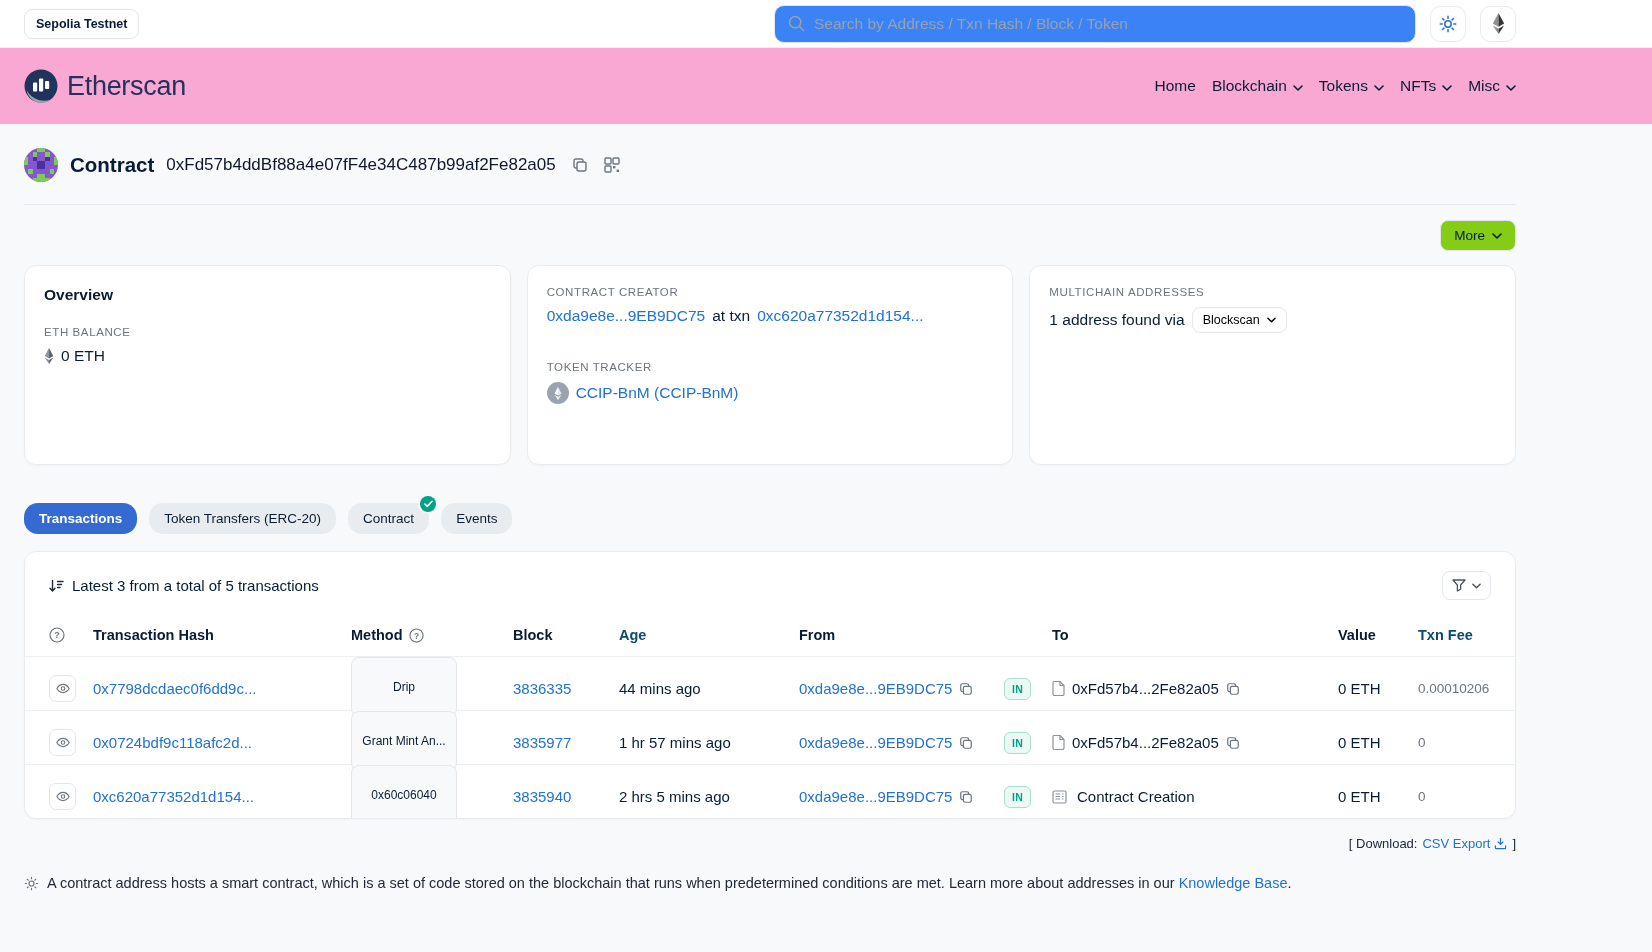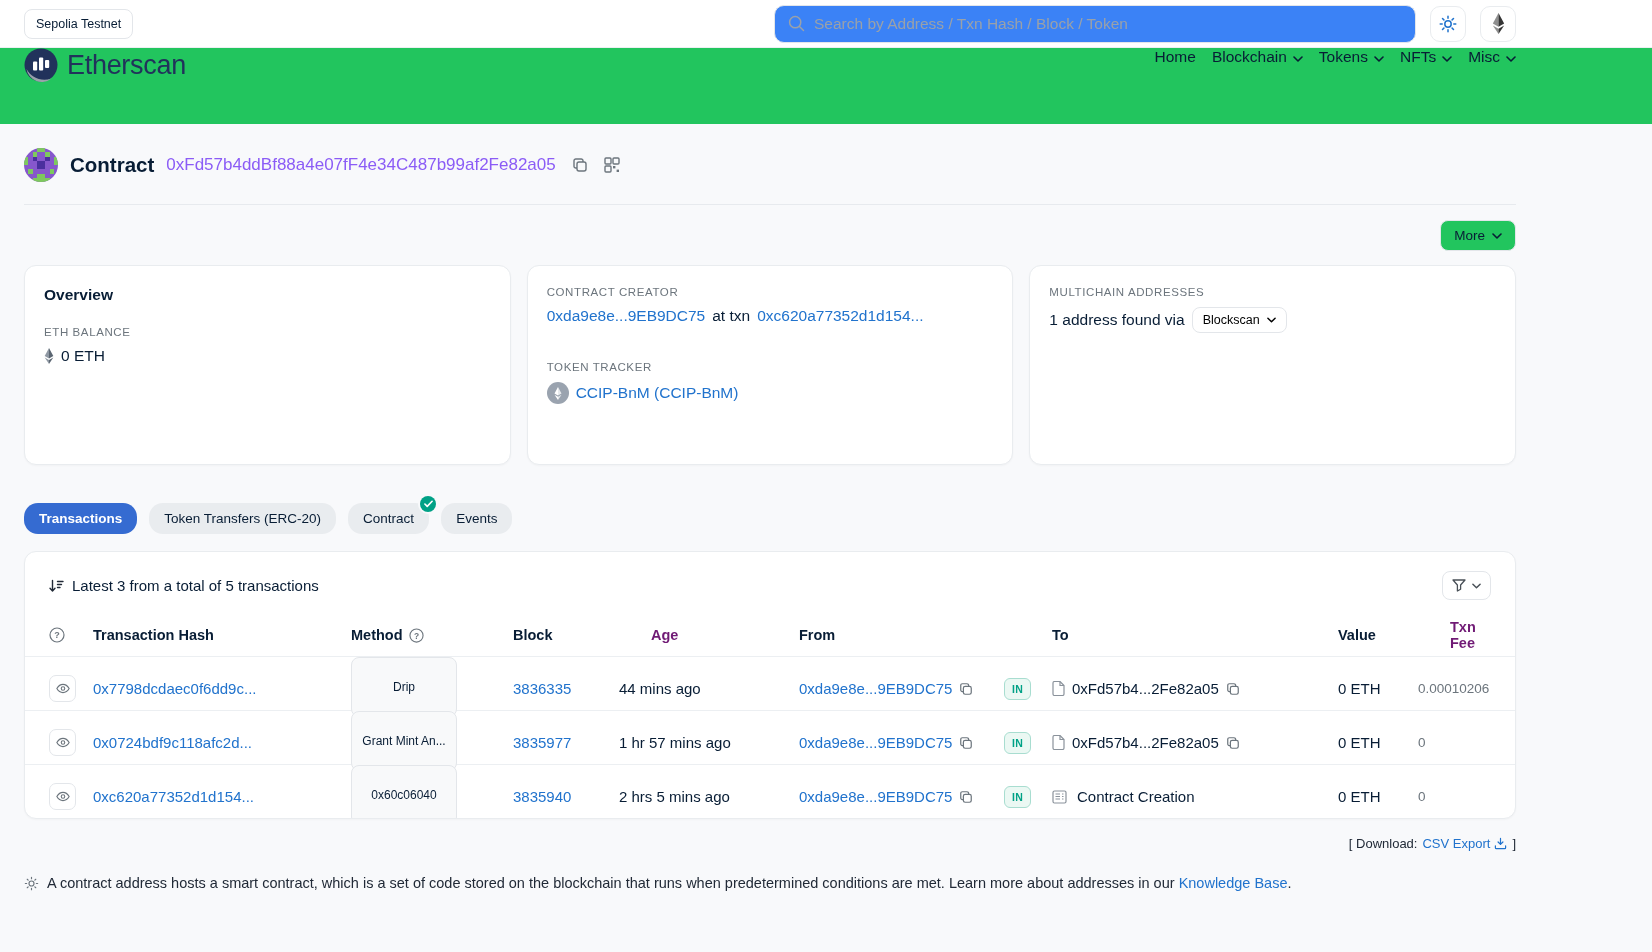--- a/index.html
+++ b/index.html
@@ -5,52 +5,52 @@
   * { box-sizing: border-box; margin: 0; padding: 0; }
   html,body { width:1652px; height:952px; overflow:hidden; }
   body {
     font-family: "Liberation Sans", sans-serif;
     color:#081d35; background:#ffffff; font-size:15px;
   }
   .rail { padding-left:24px; padding-right:136px; }
 
   
   .topbar { height:48px; display:flex; align-items:center; gap:14px; background:#fff; border-bottom:1px solid #eceff2; }
-  .network-badge { border:1px solid #e3e6ea; border-radius:8px; padding:7px 11px; font-size:12.5px; font-weight:400; background:#fff; cursor:pointer; }
+  .network-badge { border:1px solid #e3e6ea; border-radius:8px; padding:7px 11px; font-size:12.5px; font-weight:700; background:#fff; cursor:pointer; }
   .topbar-spacer { flex:1; }
   .searchbox { width:642px; height:38px; background:#3b82f6; border:1px solid #e3e6ea; border-radius:10px; display:flex; align-items:center; gap:9px; padding:0 13px; }
   .searchbox svg { flex:none; }
   .searchbox input { border:none; outline:none; background:transparent; width:100%; font-size:15.5px; font-family:inherit; color:#081d35; }
   .searchbox input::placeholder { color:#9aa1a9; }
   .iconbtn { width:36px; height:36px; border:1px solid #e9ecef; border-radius:10px; background:#fff; display:flex; align-items:center; justify-content:center; cursor:pointer; }
 
   
-  .mainheader { height:76px; display:flex; align-items:flex-start; background:#22c55e; }
+  .mainheader { height:76px; display:flex; align-items:center; background:#f9a8d4; }
   .brand { display:flex; align-items:center; gap:9px; cursor:pointer; }
   .brand .logocircle { width:34px; height:34px; }
   .brand .brandname { font-size:27px; font-weight:500; color:#21325b; letter-spacing:-0.3px; }
   .nav { margin-left:auto; display:flex; align-items:center; gap:16px; }
   .nav-item { display:flex; align-items:center; gap:6px; font-size:15.5px; font-weight:500; color:#081d35; cursor:pointer; }
   .chev { color:#081d35; }
 
   
   .content { background:#f8f9fb; min-height:828px; padding-top:24px; padding-bottom:40px; }
 
   .title-row { display:flex; align-items:center; gap:12px; }
   .avatar { width:34px; height:34px; border-radius:50%; overflow:hidden; flex:none; }
   .avatar svg { display:block; width:100%; height:100%; }
   .page-type { font-size:20.5px; font-weight:700; }
-  .page-address { font-size:17px; font-weight:400; color:#8b5cf6; }
+  .page-address { font-size:17px; font-weight:400; color:#0f172a; }
   .ghost-icon { color:#6c757d; display:inline-flex; align-items:center; cursor:pointer; }
   .title-row .ghost-icon { margin-left:4px; }
 
   .title-divider { border:none; border-top:1px solid #e7eaee; margin-top:22px; }
 
   .more-row { display:flex; justify-content:flex-end; margin-top:15px; }
-  .btn-outline { display:inline-flex; align-items:center; gap:7px; background:#22c55e; border:1px solid #e3e6ea; border-radius:8px; padding:7px 13px; font-size:13.5px; font-weight:500; color:#081d35; cursor:pointer; }
+  .btn-outline { display:inline-flex; align-items:center; gap:7px; background:#84cc16; border:1px solid #e3e6ea; border-radius:8px; padding:7px 13px; font-size:13.5px; font-weight:500; color:#081d35; cursor:pointer; }
 
   
   .cards { display:flex; gap:16px; margin-top:14px; }
   .card { flex:1; background:#fff; border:1px solid #e9ecef; border-radius:12px; padding:20px 19px; height:200px; box-shadow:0 1px 2px rgba(16,24,40,.03); }
   .card h3 { font-size:15.5px; font-weight:700; margin-bottom:22px; }
   .field-label { font-size:11.5px; letter-spacing:.6px; color:#6c757d; font-weight:500; margin-bottom:9px; }
   .field-value { font-size:15.5px; display:flex; align-items:center; gap:7px; flex-wrap:wrap; }
   .field-gap { margin-top:36px; }
   a.lnk, .lnk { color:#2173cd; text-decoration:none; cursor:pointer; }
   .token-circle { width:22px; height:22px; border-radius:50%; background:#9aa3af; display:inline-flex; align-items:center; justify-content:center; flex:none; }
@@ -64,21 +64,21 @@
 
   
   .table-card { margin-top:17px; background:#fff; border:1px solid #e9ecef; border-radius:12px; box-shadow:0 1px 2px rgba(16,24,40,.03); overflow:hidden; }
   .table-card-head { display:flex; align-items:center; justify-content:space-between; padding:19px 24px 14px 24px; }
   .summary { display:flex; align-items:center; gap:8px; font-size:15px; color:#081d35; }
   .filter-btn { display:inline-flex; align-items:center; gap:6px; border:1px solid #e3e6ea; background:#fff; border-radius:8px; padding:7px 9px; cursor:pointer; color:#495057; }
 
   .trow { display:grid; grid-template-columns: 44px 258px 162px 106px 180px 205px 48px 286px 80px 1fr; align-items:center; padding:0 24px; }
   .thead { height:42px; font-size:14.5px; font-weight:700; }
   .thead .hcell { display:flex; align-items:center; gap:6px; }
-  .thead .sortable { color:#701a75; cursor:pointer; font-weight:700;margin-left:32px; }
+  .thead .sortable { color:#0c4a6e; cursor:pointer; font-weight:700; }
   .tbody-row { height:54px; border-top:1px solid #eceff2; font-size:15px; }
   .eye-btn { width:27px; height:27px; border:1px solid #e3e6ea; border-radius:7px; background:#fff; display:flex; align-items:center; justify-content:center; color:#6c757d; cursor:pointer; }
   .hash-cell a { font-size:15px; }
   .method-badge { display:inline-block; width:106px; text-align:center; padding:22px 4px; font-size:12px; color:#081d35; background:#f8f9fa; border:1px solid #e3e6ea; border-radius:8px; white-space:nowrap; overflow:hidden; }
   .addr-cell { display:flex; align-items:center; gap:7px; white-space:nowrap; }
   .in-badge { display:inline-block; font-size:10.5px; font-weight:700; color:#00a186; background:#ebf8f3; border:1px solid #a8ddd0; border-radius:6px; padding:4px 7px; letter-spacing:.3px; }
   .fee-cell { font-size:13.5px; color:#6c757d; }
 
   .download-row { display:flex; justify-content:flex-end; align-items:center; gap:5px; margin-top:17px; font-size:13px; color:#212a37; }
   .download-row .lnk { display:inline-flex; align-items:center; gap:4px; font-weight:500; }

